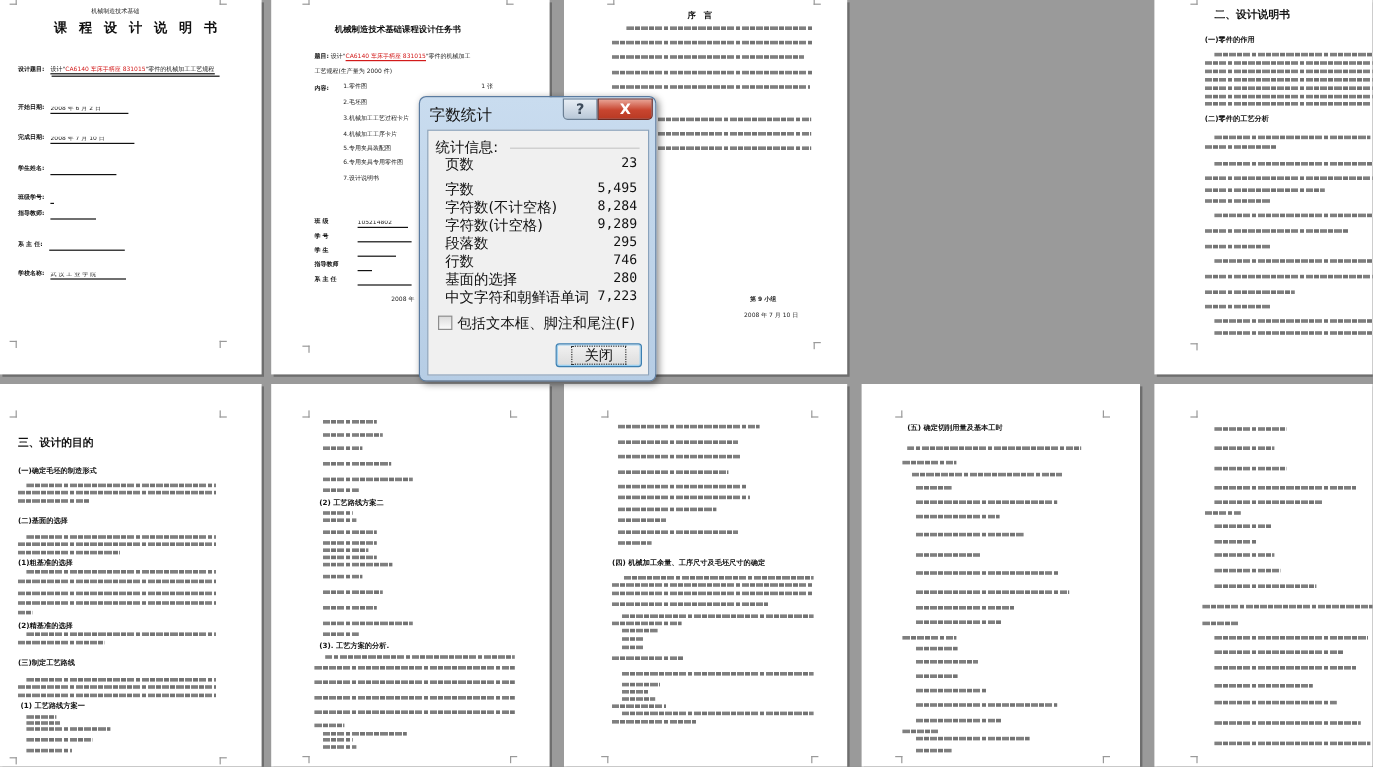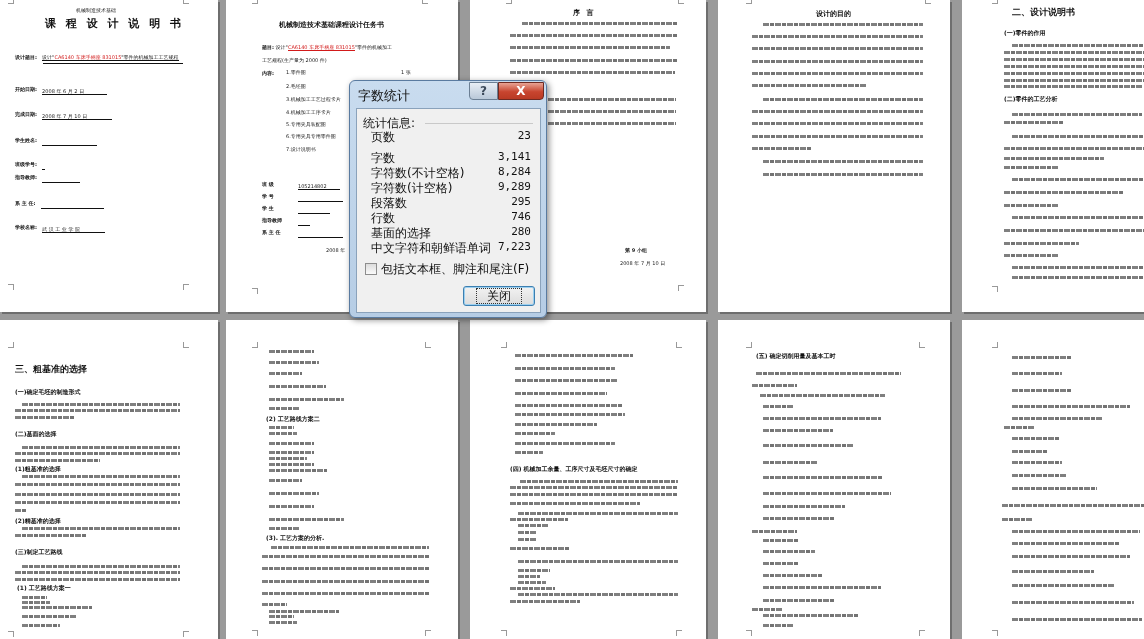--- a/index.html
+++ b/index.html
@@ -157,38 +157,20 @@
     <div class="txtline" style="left:40px; top:59px; width:167px;"></div>
     <div class="txtline" style="left:40px; top:71px; width:165px;"></div>
     <div class="txtline" style="left:78px; top:98px; width:128px;"></div>
     <div class="txtline" style="left:78px; top:110px; width:128px;"></div>
     <div class="txtline" style="left:78px; top:122px; width:128px;"></div>
     <div class="abs tiny" style="left:155px; top:248px; font-weight:bold;">第 9 小组</div>
     <div class="abs tiny" style="left:150px; top:261px;">2008 年 7 月 10 日</div>
     <div class="corner c-br" style="left:208px; top:285px;"></div>
   </div>
 
-  <div class="page" style="left:718px; top:0; width:232px; height:312px;">
-    <div class="corner c-tl" style="left:28px; top:-2px;"></div>
-    <div class="corner c-tr" style="left:207px; top:-2px;"></div>
-    <div class="abs h-sub" style="left:98px; top:9px; font-size:7px;">设计的目的</div>
-    <div class="txtline" style="left:45px; top:23px; width:160px;"></div>
-    <div class="txtline" style="left:34px; top:35px; width:171px;"></div>
-    <div class="txtline" style="left:34px; top:47px; width:171px;"></div>
-    <div class="txtline" style="left:34px; top:60px; width:171px;"></div>
-    <div class="txtline" style="left:34px; top:72px; width:171px;"></div>
-    <div class="txtline" style="left:34px; top:84px; width:115px;"></div>
-    <div class="txtline" style="left:45px; top:98px; width:160px;"></div>
-    <div class="txtline" style="left:34px; top:110px; width:171px;"></div>
-    <div class="txtline" style="left:34px; top:122px; width:171px;"></div>
-    <div class="txtline" style="left:34px; top:135px; width:171px;"></div>
-    <div class="txtline" style="left:34px; top:147px; width:60px;"></div>
-    <div class="txtline" style="left:45px; top:160px; width:160px;"></div>
-    <div class="txtline" style="left:45px; top:173px; width:160px;"></div>
-  </div>
 
   <div class="page" style="left:962px; top:0; width:182px; height:312px;">
     <div class="corner c-tl" style="left:30px; top:-2px;"></div>
     <div class="abs h-mid" style="left:50px; top:6px;">二、设计说明书</div>
     <div class="abs h-sub" style="left:42px; top:29px;">(一)零件的作用</div>
     <div class="txtline" style="left:50px; top:44px; width:132px;"></div>
     <div class="txtline" style="left:42px; top:51px; width:140px;"></div>
     <div class="txtline" style="left:42px; top:58px; width:140px;"></div>
     <div class="txtline" style="left:42px; top:65px; width:140px;"></div>
     <div class="txtline" style="left:42px; top:72px; width:140px;"></div>
@@ -209,21 +191,21 @@
     <div class="txtline" style="left:42px; top:242px; width:75px;"></div>
     <div class="txtline" style="left:42px; top:254px; width:55px;"></div>
     <div class="txtline" style="left:50px; top:266px; width:132px;"></div>
     <div class="txtline" style="left:50px; top:276px; width:132px;"></div>
     <div class="corner c-bl" style="left:30px; top:286px;"></div>
   </div>
 
   <div class="page" style="left:0; top:320px; width:218px; height:319px;">
     <div class="corner c-tl" style="left:8px; top:22px;"></div>
     <div class="corner c-tr" style="left:183px; top:22px;"></div>
-    <div class="abs h-mid" style="left:15px; top:43px;">三、粗基准的选择</div>
+    <div class="abs h-mid" style="left:15px; top:43px;">三、设计的目的</div>
     <div class="abs h-sub" style="left:15px; top:68px;">(一)确定毛坯的制造形式</div>
     <div class="txtline" style="left:22px; top:83px; width:158px;"></div>
     <div class="txtline" style="left:15px; top:89px; width:165px;"></div>
     <div class="txtline" style="left:15px; top:96px; width:60px;"></div>
     <div class="abs h-sub" style="left:15px; top:110px;">(二)基面的选择</div>
     <div class="txtline" style="left:22px; top:126px; width:158px;"></div>
     <div class="txtline" style="left:15px; top:132px; width:165px;"></div>
     <div class="txtline" style="left:15px; top:139px; width:85px;"></div>
     <div class="abs h-sub" style="left:15px; top:145px;">(1)粗基准的选择</div>
     <div class="txtline" style="left:22px; top:155px; width:158px;"></div>
@@ -383,21 +365,21 @@
   <div class="dlg-body">
     <div class="group-title">统计信息:</div>
     <div class="group-line"></div>
 
     <div class="stat-row" style="top:20px;">
       <span class="lab">页数</span>
         <span class="val">23</span>
     </div>
     <div class="stat-row" style="top:41px;">
       <span class="lab">字数</span>
-        <span class="val">3,141</span>
+        <span class="val">5,495</span>
     </div>
     <div class="stat-row" style="top:56px;">
       <span class="lab">字符数(不计空格)</span>
         <span class="val">8,284</span>
     </div>
     <div class="stat-row" style="top:71px;">
       <span class="lab">字符数(计空格)</span>
         <span class="val">9,289</span>
     </div>
     <div class="stat-row" style="top:86px;">

